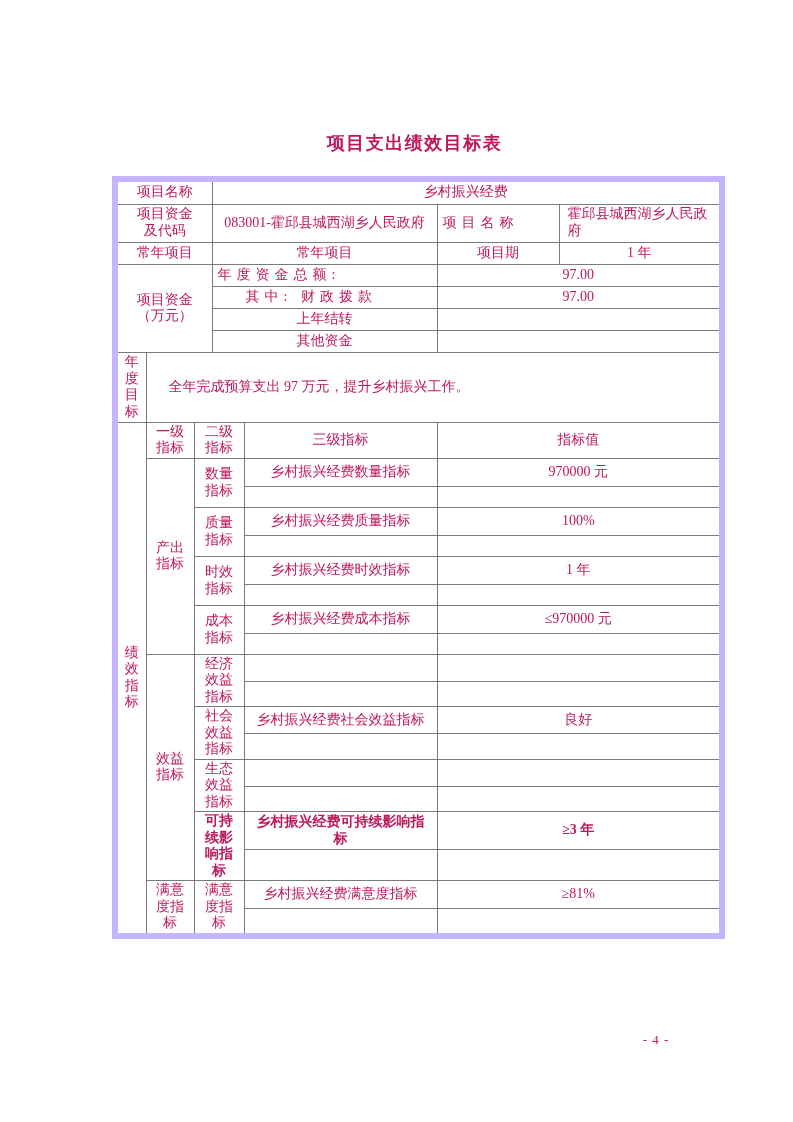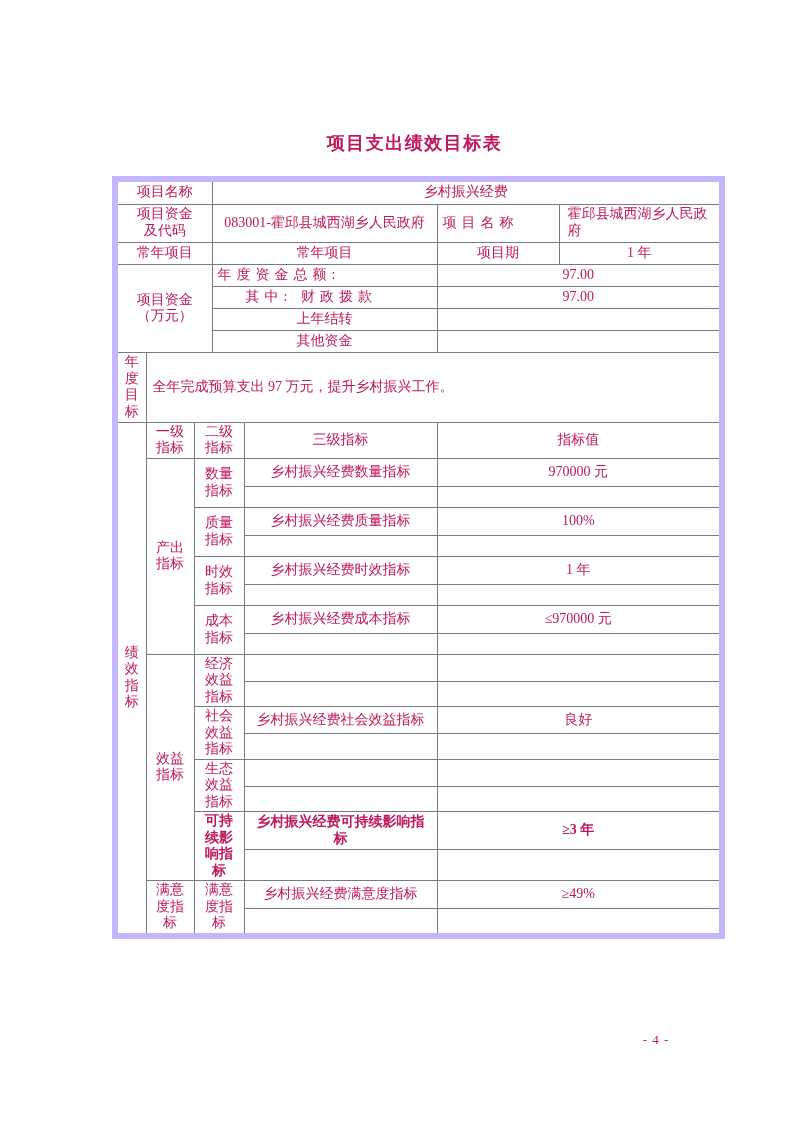--- a/index.html
+++ b/index.html
@@ -40,21 +40,21 @@
     line-height:1.18;
     white-space:pre-line;
     padding:1px 2px;
     overflow:hidden;
   }
   .left{text-align:left;}
   .pl4{padding-left:8px;}
   .pl5{padding-left:5px;}
   .pl16{padding-left:33px;}
   .ls{letter-spacing:5px;}
-  .goal{text-align:left;padding-left:6px;}
+  .goal{text-align:left;padding-left:22px;}
   tr.r22{height:22px;} tr.r38{height:38px;} tr.r69{height:69px;}
   tr.r35{height:35px;} tr.r28{height:28px;} tr.r21{height:21px;}
   tr.r26{height:26px;} tr.r24{height:24px;} tr.r36{height:36px;font-weight:bold;}
   tr.r30{height:30px;} tr.r27{height:27px;}
   .pagenum{
     position:absolute;top:1032px;left:596px;width:120px;
     text-align:center;font-size:13px;letter-spacing:1px;
   }
 </style>
 </head>
@@ -252,21 +252,21 @@
         </tr>
 
         <tr class="r27">
           <td rowspan="2">满意
 度指
 标</td>
           <td rowspan="2">满意
 度指
 标</td>
           <td>乡村振兴经费满意度指标</td>
-          <td>≥49%</td>
+          <td>≥81%</td>
         </tr>
         <tr class="r24">
           <td></td>
           <td></td>
         </tr>
       </tbody>
     </table>
 
   </div>
 

